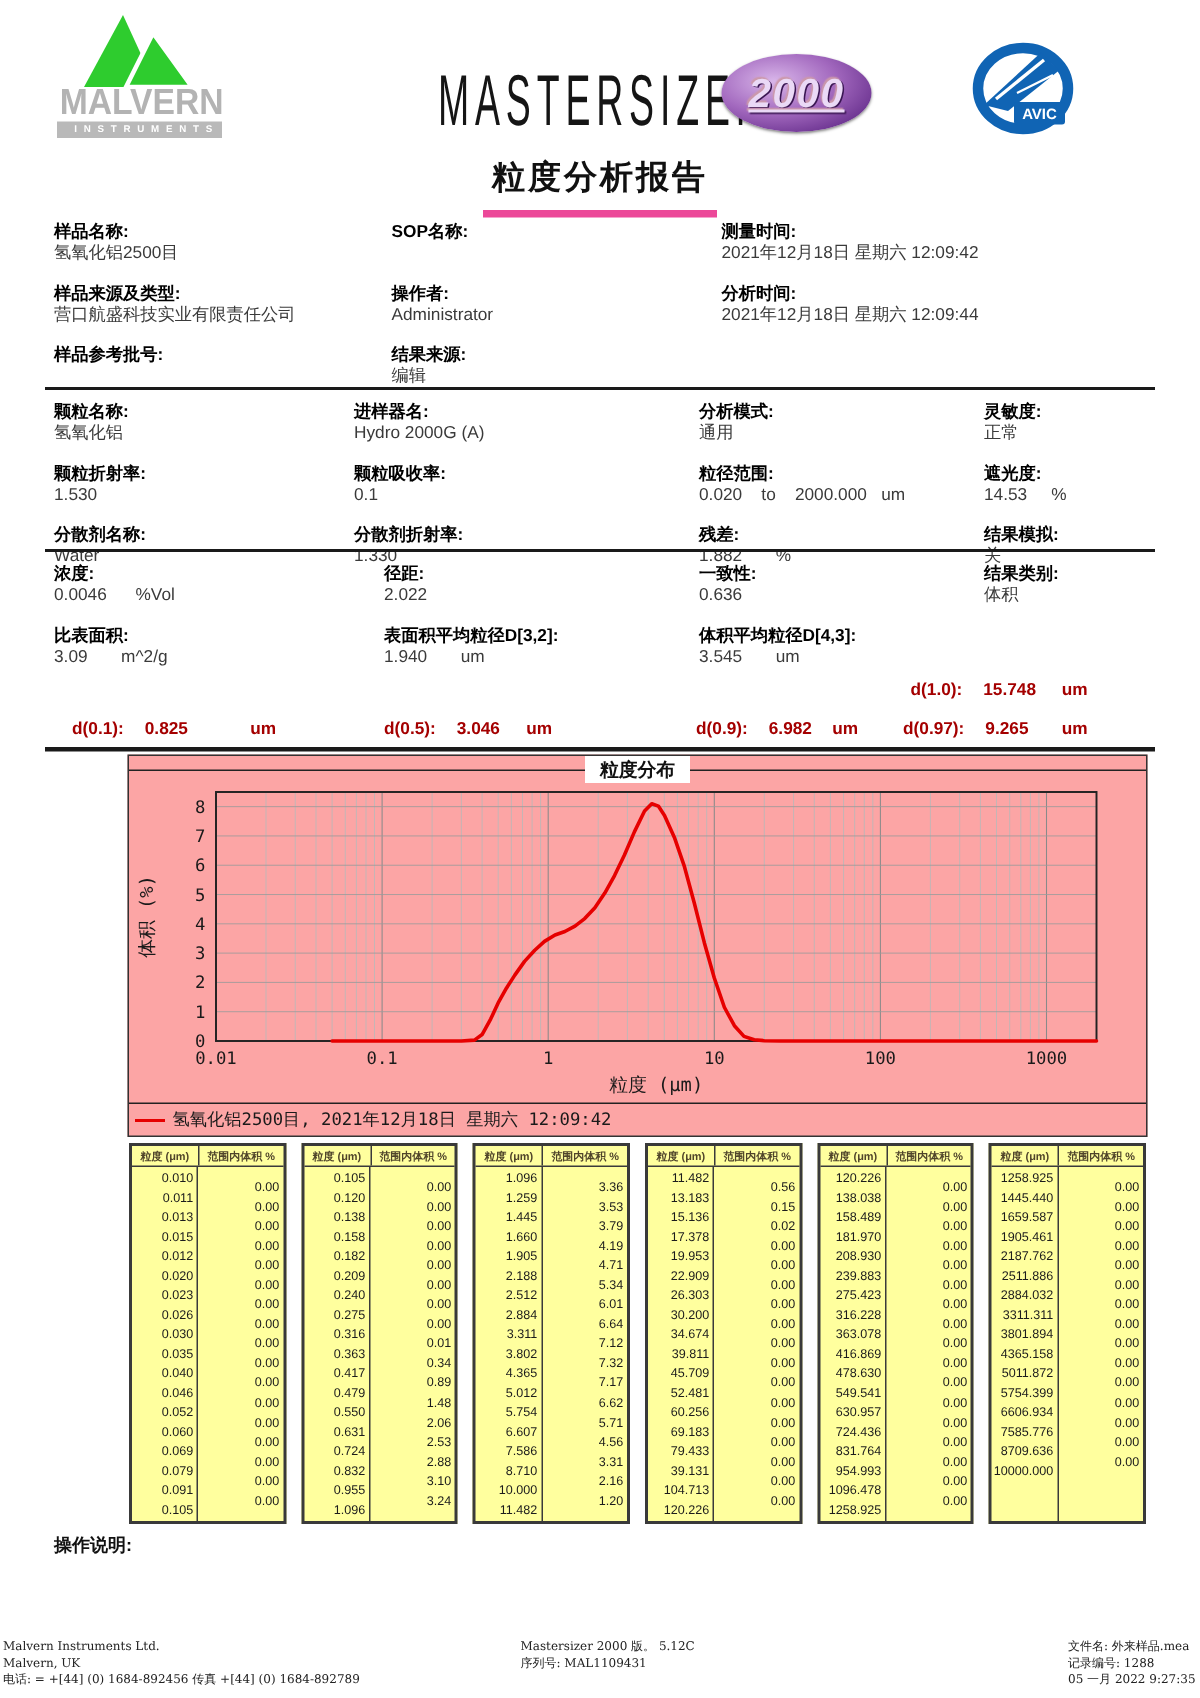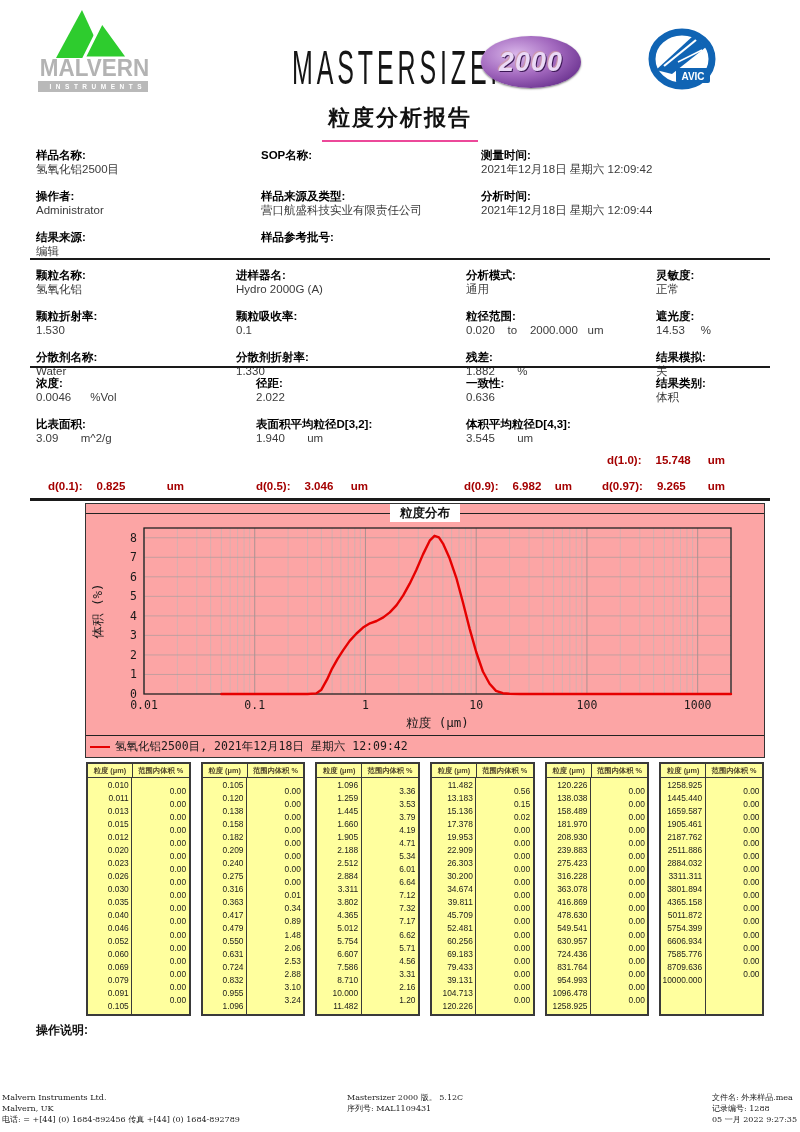--- a/index.html
+++ b/index.html
@@ -13,27 +13,27 @@
   .malvern-word{font-weight:bold;font-size:22px;color:#b3b3b3;letter-spacing:0px;
                 transform:scale(1.02,1.1);line-height:20px;}
   .malvern-sub{margin-top:3px;background:#b9b9b9;color:#fff;font-size:6.5px;letter-spacing:4.5px;
                padding:2px 2px 2px 6px;font-weight:bold;}
   .msizer{position:absolute;left:292px;top:40px;font-size:32px;letter-spacing:5px;
           transform:scale(0.78,1.5);transform-origin:left top;font-weight:500;color:#151515;white-space:nowrap;}
   .badge2000{position:absolute;left:481px;top:36px;width:100px;height:52px;border-radius:50%;
              background:radial-gradient(ellipse at 35% 35%, #d9b6ea 0%, #a268be 45%, #6b3390 80%, #4a1f66 100%);
              display:flex;align-items:center;justify-content:center;box-shadow:0 1px 2px rgba(0,0,0,.5);}
   .badge2000 span{font-style:italic;font-weight:bold;font-size:27px;color:#ead9f6;
-                  text-shadow:1px 1px 0 #3a1653, -1px -1px 1px #c9a!important;letter-spacing:1px;}
+                  text-shadow:1px 1px 0 #3a1653, -1px -1px 1px #c9a!important;letter-spacing:1px;text-decoration:underline;}
   .avic{position:absolute;left:638px;top:28px;}
 
   
   .title-wrap{position:absolute;top:103px;left:0;right:0;text-align:center;}
   .title{display:inline-block;font-size:22px;font-weight:bold;letter-spacing:2px;
-         border-bottom:2px solid #ec4899;padding:0 6px 7px;}
+         border-bottom:5px solid #ec4899;padding:0 6px 7px;}
 
   
   .sec{position:absolute;left:0;right:0;display:grid;padding:0 36px;}
   .sec1{top:148px;grid-template-columns:225px 220px 1fr;}
   .sec2{top:268px;grid-template-columns:200px 230px 190px 1fr;}
   .sec3{top:376px;grid-template-columns:220px 210px 190px 1fr;}
   .cell{margin-bottom:9px;min-height:32px;}
   .cl{font-weight:bold;font-size:11.5px;color:#000;line-height:14px;white-space:pre;}
   .cv{font-size:11.5px;color:#3a3a3a;line-height:15px;white-space:pre;min-height:14px;}
   .rule{position:absolute;left:30px;right:30px;height:2px;background:#1a1a1a;}
@@ -124,38 +124,38 @@
       </div>
     <div class="cell">
         <div class="cl">SOP名称:</div>
         <div class="cv"></div>
       </div>
     <div class="cell">
         <div class="cl">测量时间:</div>
         <div class="cv">2021年12月18日 星期六 12:09:42</div>
       </div>
     <div class="cell">
+        <div class="cl">样品来源及类型:</div>
+        <div class="cv">营口航盛科技实业有限责任公司</div>
+      </div>
+    <div class="cell">
         <div class="cl">操作者:</div>
         <div class="cv">Administrator</div>
       </div>
     <div class="cell">
-        <div class="cl">样品来源及类型:</div>
-        <div class="cv">营口航盛科技实业有限责任公司</div>
-      </div>
-    <div class="cell">
         <div class="cl">分析时间:</div>
         <div class="cv">2021年12月18日 星期六 12:09:44</div>
       </div>
     <div class="cell">
+        <div class="cl">样品参考批号:</div>
+        <div class="cv"></div>
+      </div>
+    <div class="cell">
         <div class="cl">结果来源:</div>
         <div class="cv">编辑</div>
-      </div>
-    <div class="cell">
-        <div class="cl">样品参考批号:</div>
-        <div class="cv"></div>
       </div>
     <div class="cell">
         <div class="cl"></div>
         <div class="cv"></div>
       </div>
   </div>
 
   <div class="rule rule1"></div>
 
   <div class="sec sec2">

